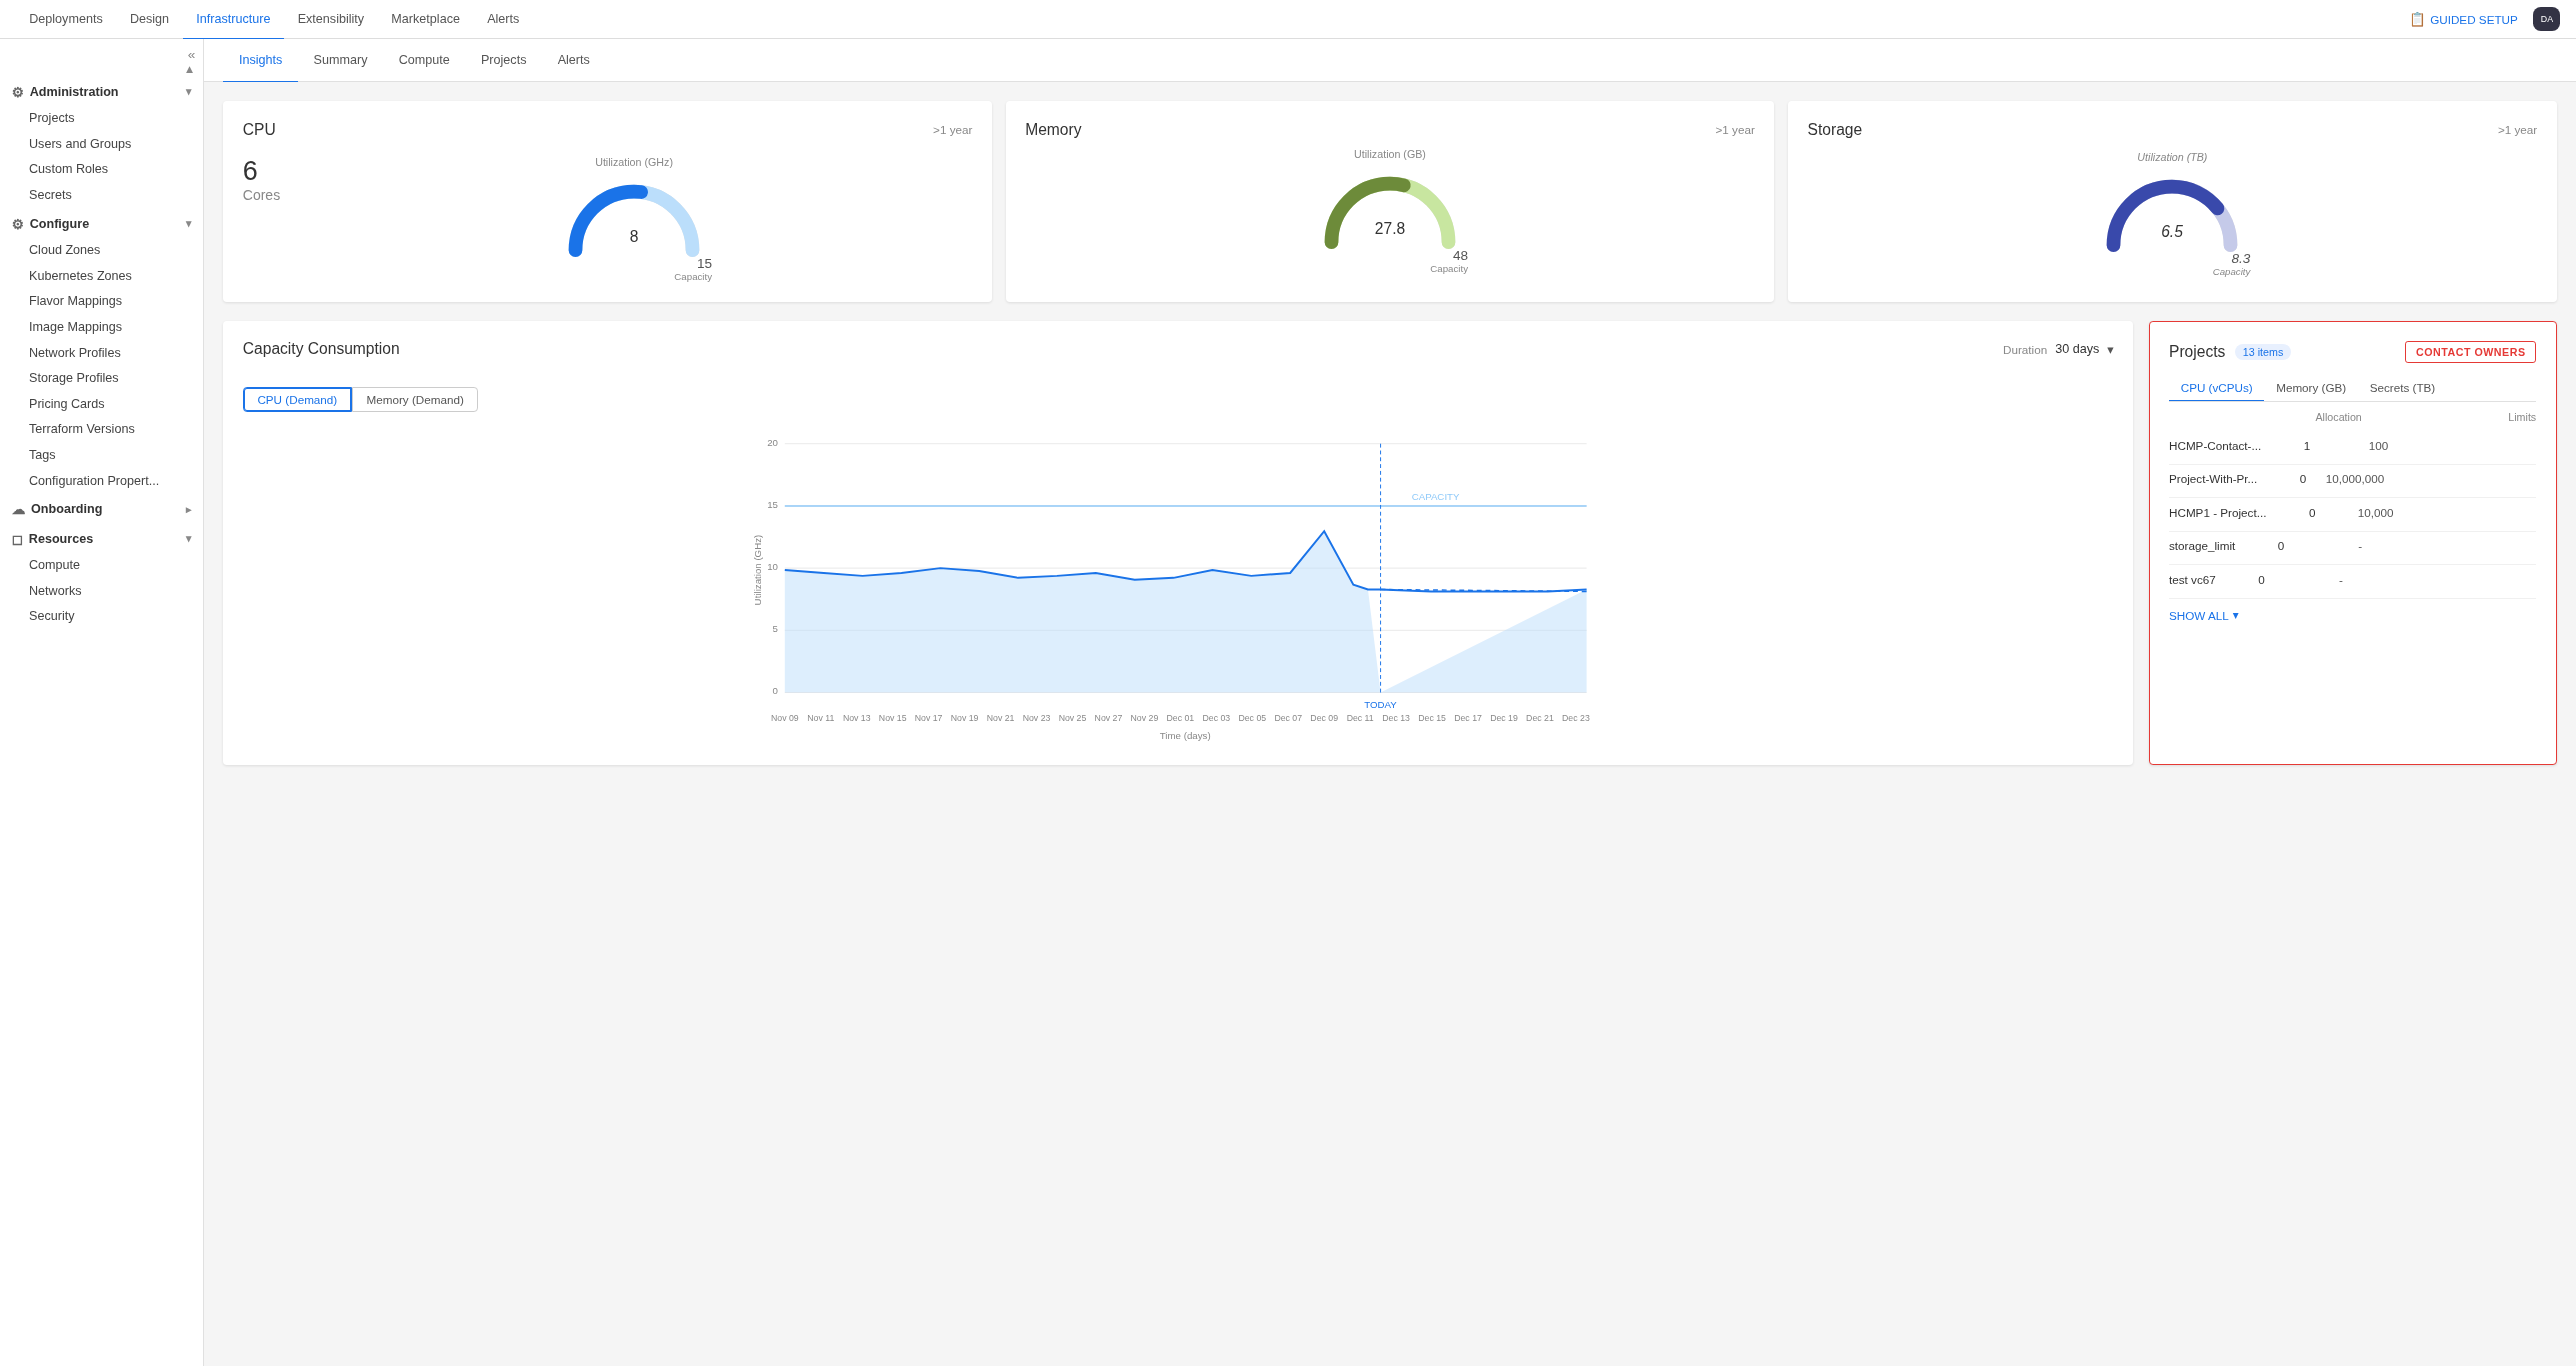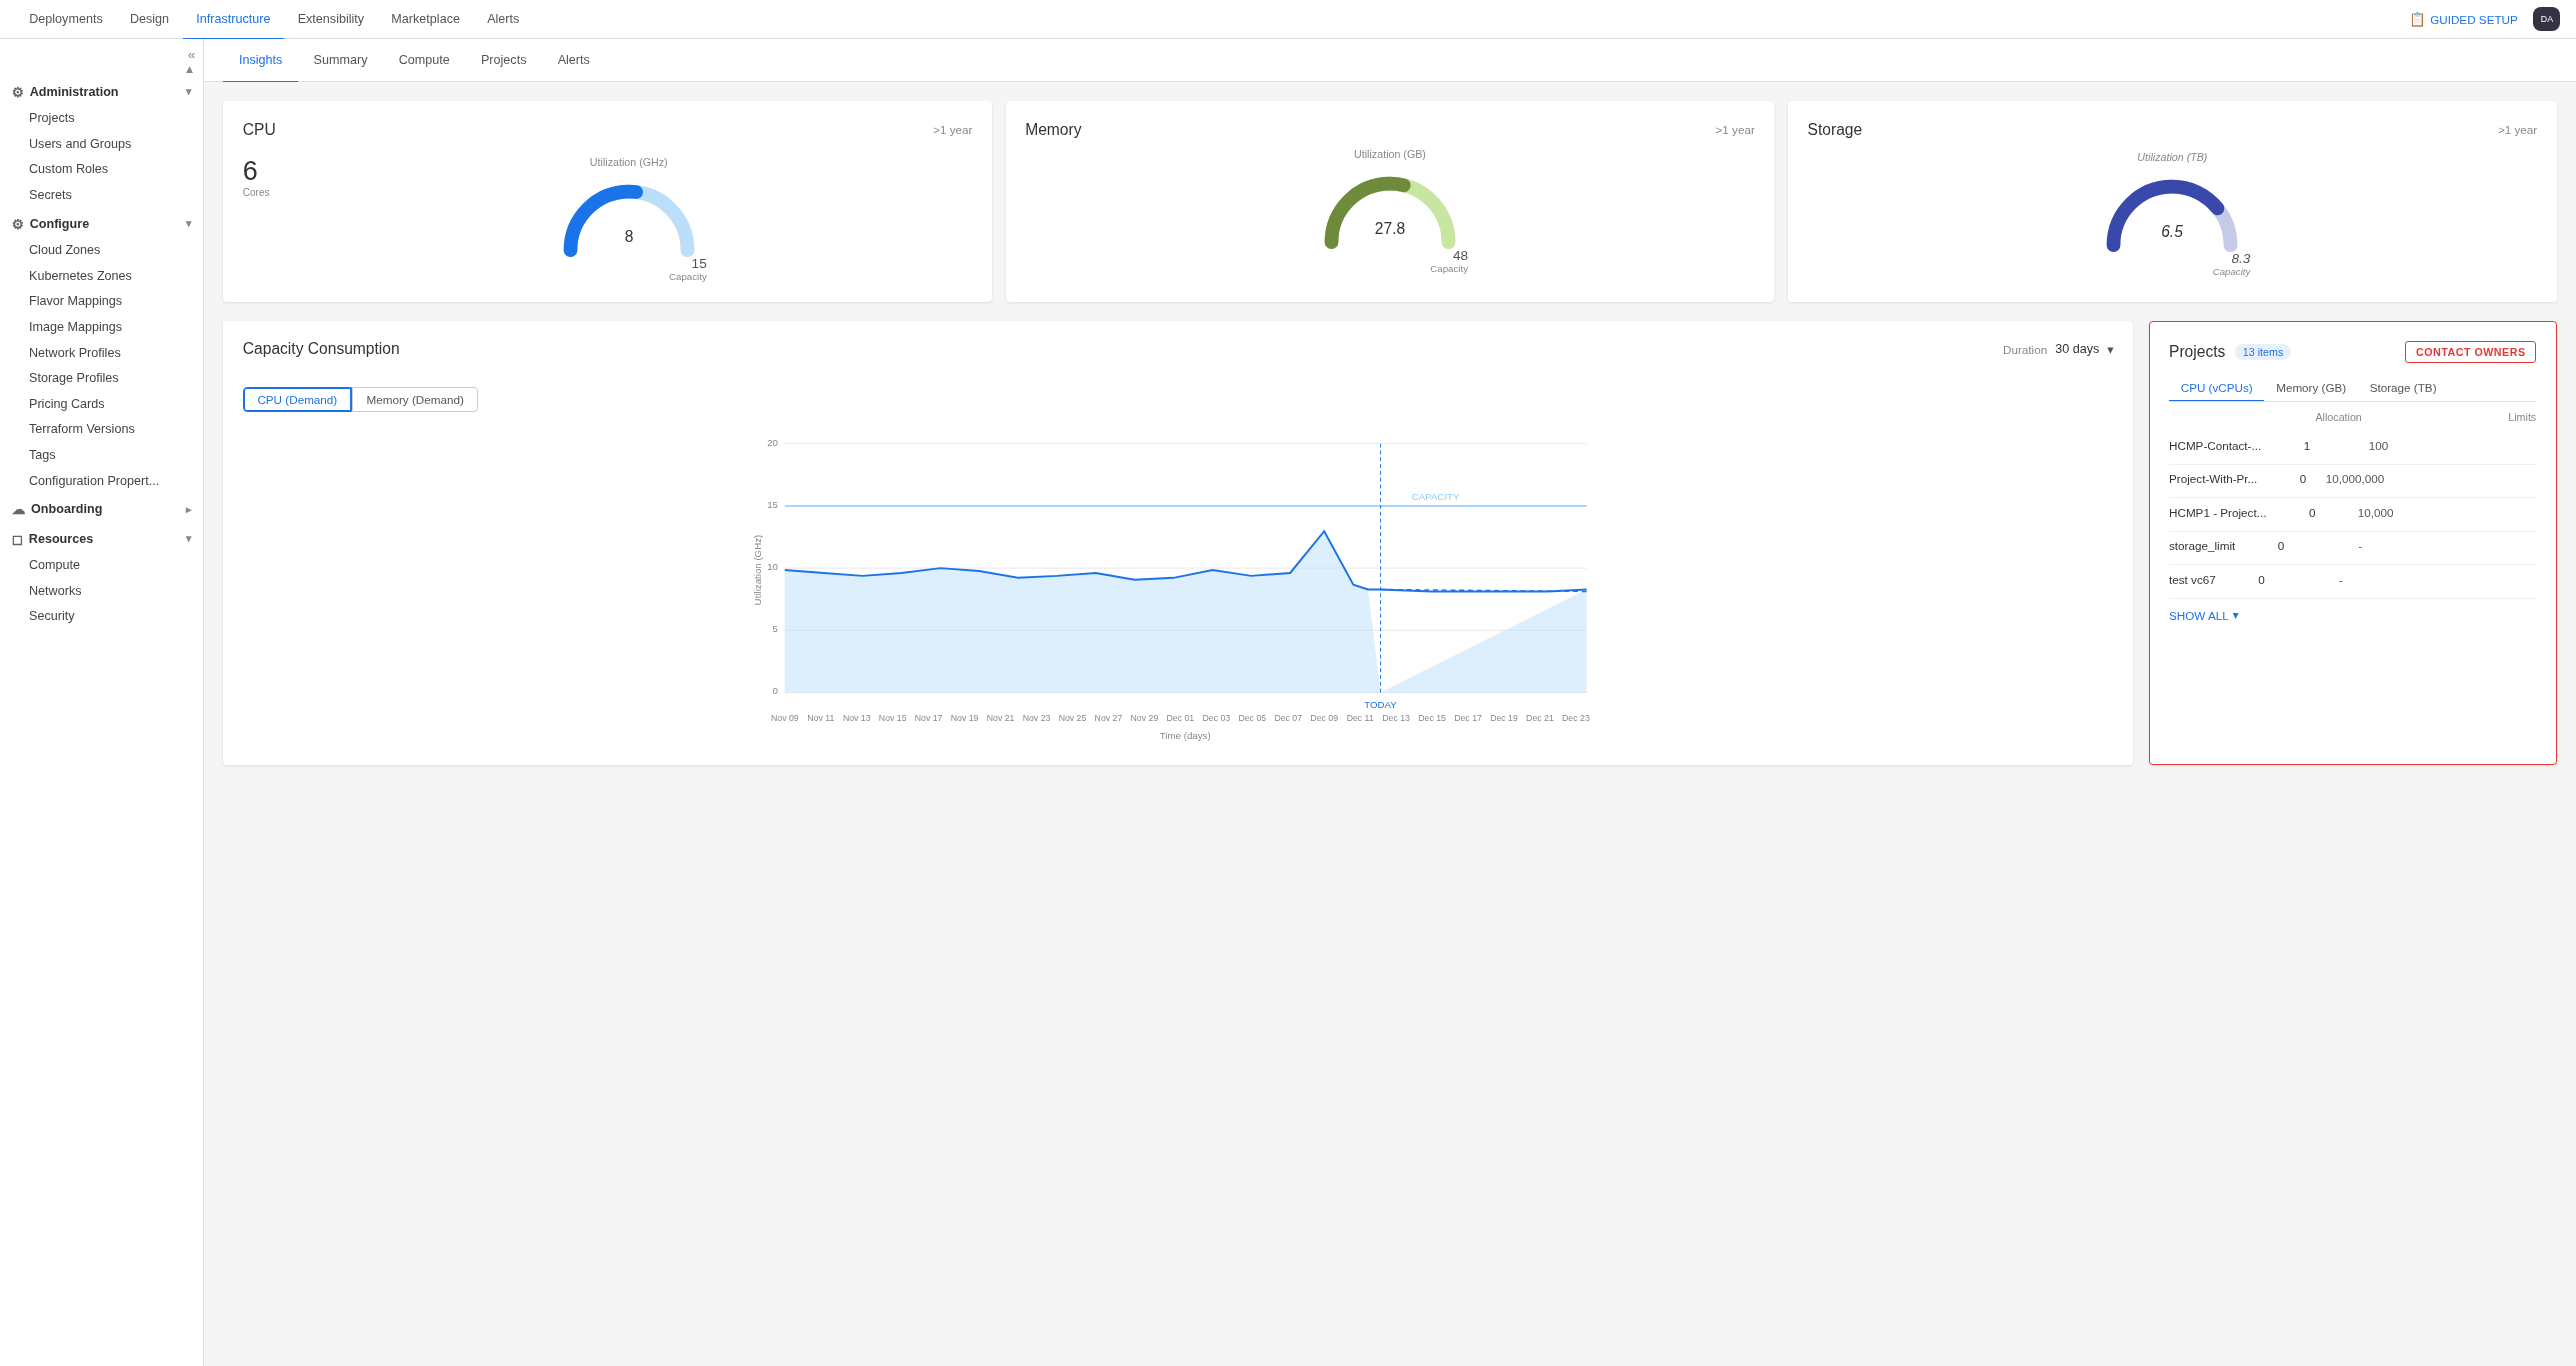--- a/index.html
+++ b/index.html
@@ -26,21 +26,21 @@
     .sub-nav-item.active { color: #1a73e8; border-bottom: 1.9px solid #1a73e8; }
 
     .content { padding: 19.4px; }
 
     
     .gauge-row { display: grid; grid-template-columns: 1fr 1fr 1fr; gap: 14px; margin-bottom: 19.4px; }
     .gauge-card { background: #fff; border-radius: 3.9px; padding: 19.4px; box-shadow: 0 1px 2.9px rgba(0,0,0,0.1); }
     .gauge-title { font-size: 15.6px; font-weight: 500; color: #333; }
     .gauge-timerange { font-size: 11.7px; color: #888; float: right; }
     .gauge-cores { font-size: 27px; font-weight: 300; color: #333; margin-top: 7.8px; }
-    .gauge-cores-label { font-size: 10px; color: #888; text-align: center; }
+    .gauge-cores-label { font-size: 14px; color: #888; text-align: center; }
     .gauge-container { display: flex; flex-direction: column; align-items: center; margin-top: 7.8px; }
     .gauge-label { font-size: 10.7px; color: #888; text-align: center; margin-bottom: 3.9px; }
     .gauge-capacity-label { font-size: 9.7px; color: #888; text-align: center; }
 
     
     .bottom-row { display: grid; grid-template-columns: 1fr 408px; gap: 15.6px; }
 
     
     .chart-card { background: #fff; border-radius: 3.9px; padding: 19.4px; box-shadow: 0 1px 2.9px rgba(0,0,0,0.1); }
     .chart-header { display: flex; align-items: center; justify-content: space-between; margin-bottom: 29px; }
@@ -321,21 +321,21 @@
 
         <div class="projects-card">
           <div class="projects-header">
             <span class="projects-title">Projects</span>
             <span class="items-badge">13 items</span>
             <button class="contact-owners-btn">CONTACT OWNERS</button>
           </div>
           <div class="projects-tabs" id="projects-tabs">
               <div class="projects-tab active">CPU (vCPUs)</div>
               <div class="projects-tab">Memory (GB)</div>
-              <div class="projects-tab">Storage (TB)</div>
+              <div class="projects-tab">Secrets (TB)</div>
             </div>
           <div class="projects-table">
             <div class="projects-table-header">
               <span></span>
               <span>Allocation</span>
               <span>Limits</span>
             </div>
             <div id="project-rows">
                 <div class="project-row">
     <div class="project-row-top">

